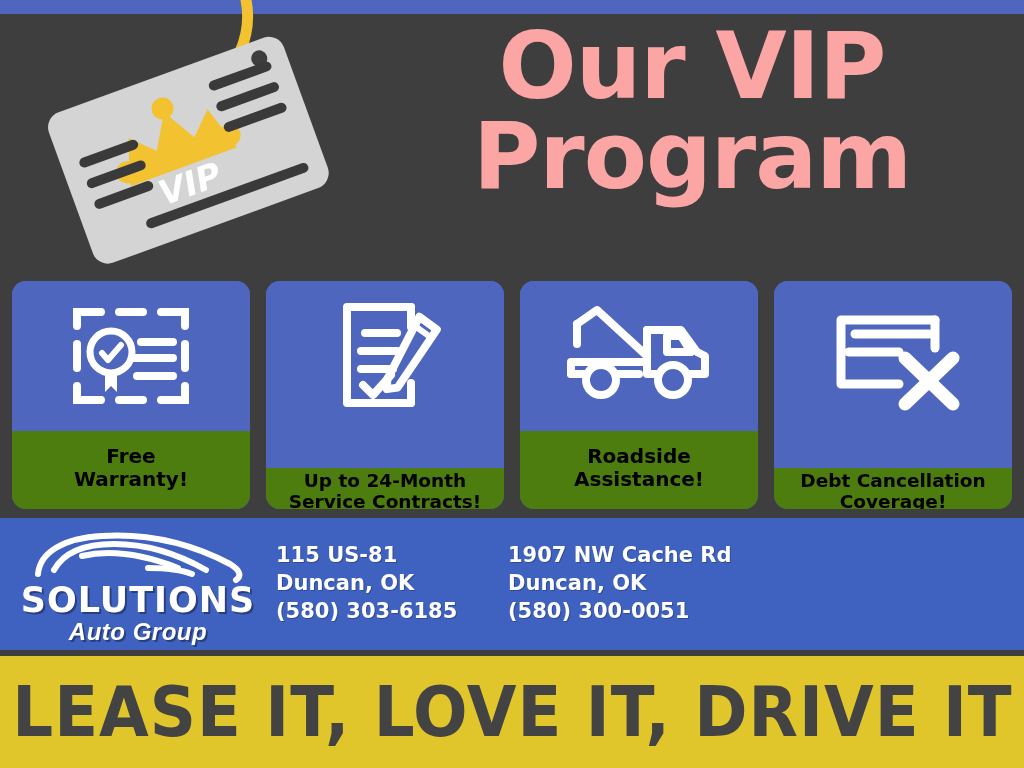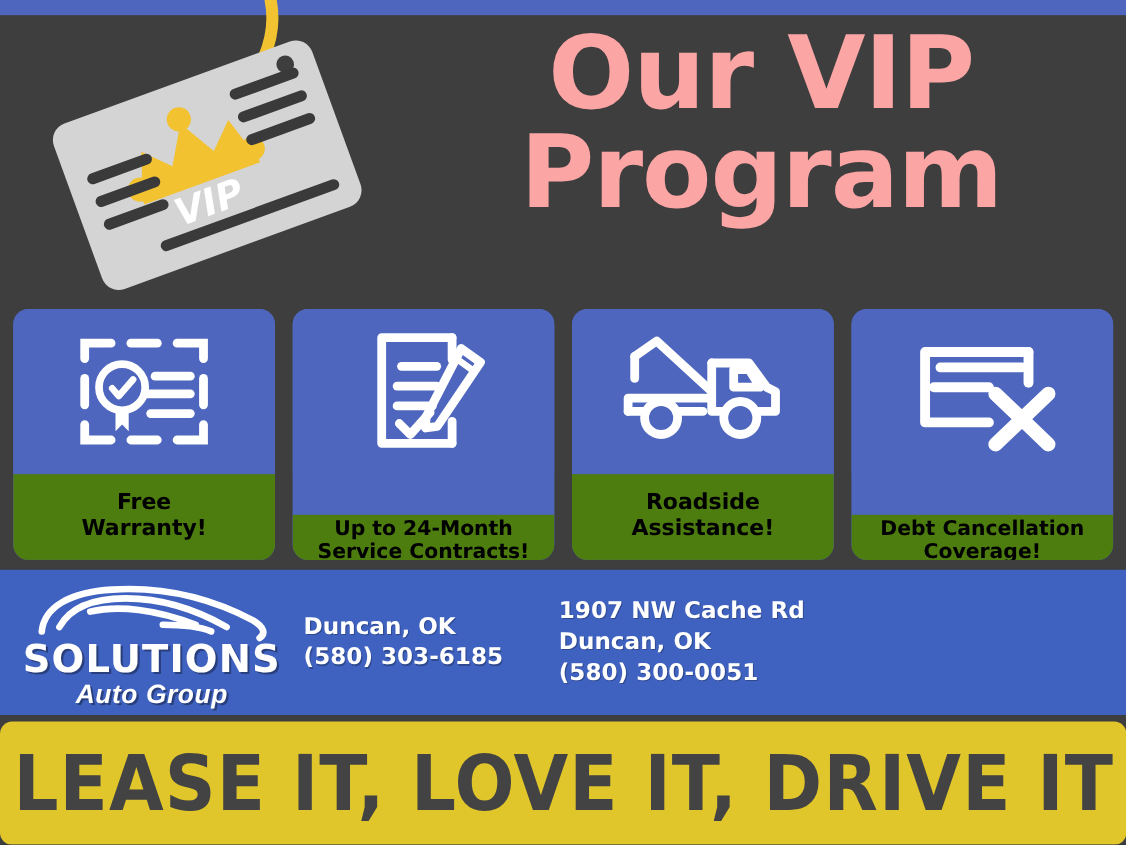--- a/index.html
+++ b/index.html
@@ -167,21 +167,20 @@
 
   
   .tagline-band {
     position: absolute;
     left: 0; top: 656px;
     width: 1024px; height: 112px;
     background: #e0c62b;
     display: flex;
     align-items: center;
     justify-content: center;
-    border-radius: 11px;
   }
   .tagline {
     color: #434343;
     font-family: "DejaVu Sans Condensed", "DejaVu Sans", sans-serif;
     font-weight: bold;
     font-size: 70px;
     letter-spacing: 1px;
     transform: scaleX(1.02);
     white-space: nowrap;
   }
@@ -353,20 +352,21 @@
           <path d="M52 26 C78 20 112 24 148 38"></path>
           <path d="M118 38 C136 38 152 40 162 44"></path>
         </g>
       </svg>
       <div class="logo-word">SOLUTIONS</div>
       <div class="logo-sub">Auto Group</div>
     </div>
 
     <div class="locations">
       <div class="location loc-1">
+        <div>115 US-81</div>
         <div>Duncan, OK</div>
         <div>(580) 303-6185</div>
       </div>
       <div class="location loc-2">
         <div>1907 NW Cache Rd</div>
         <div>Duncan, OK</div>
         <div>(580) 300-0051</div>
       </div>
     </div>
   </div>

